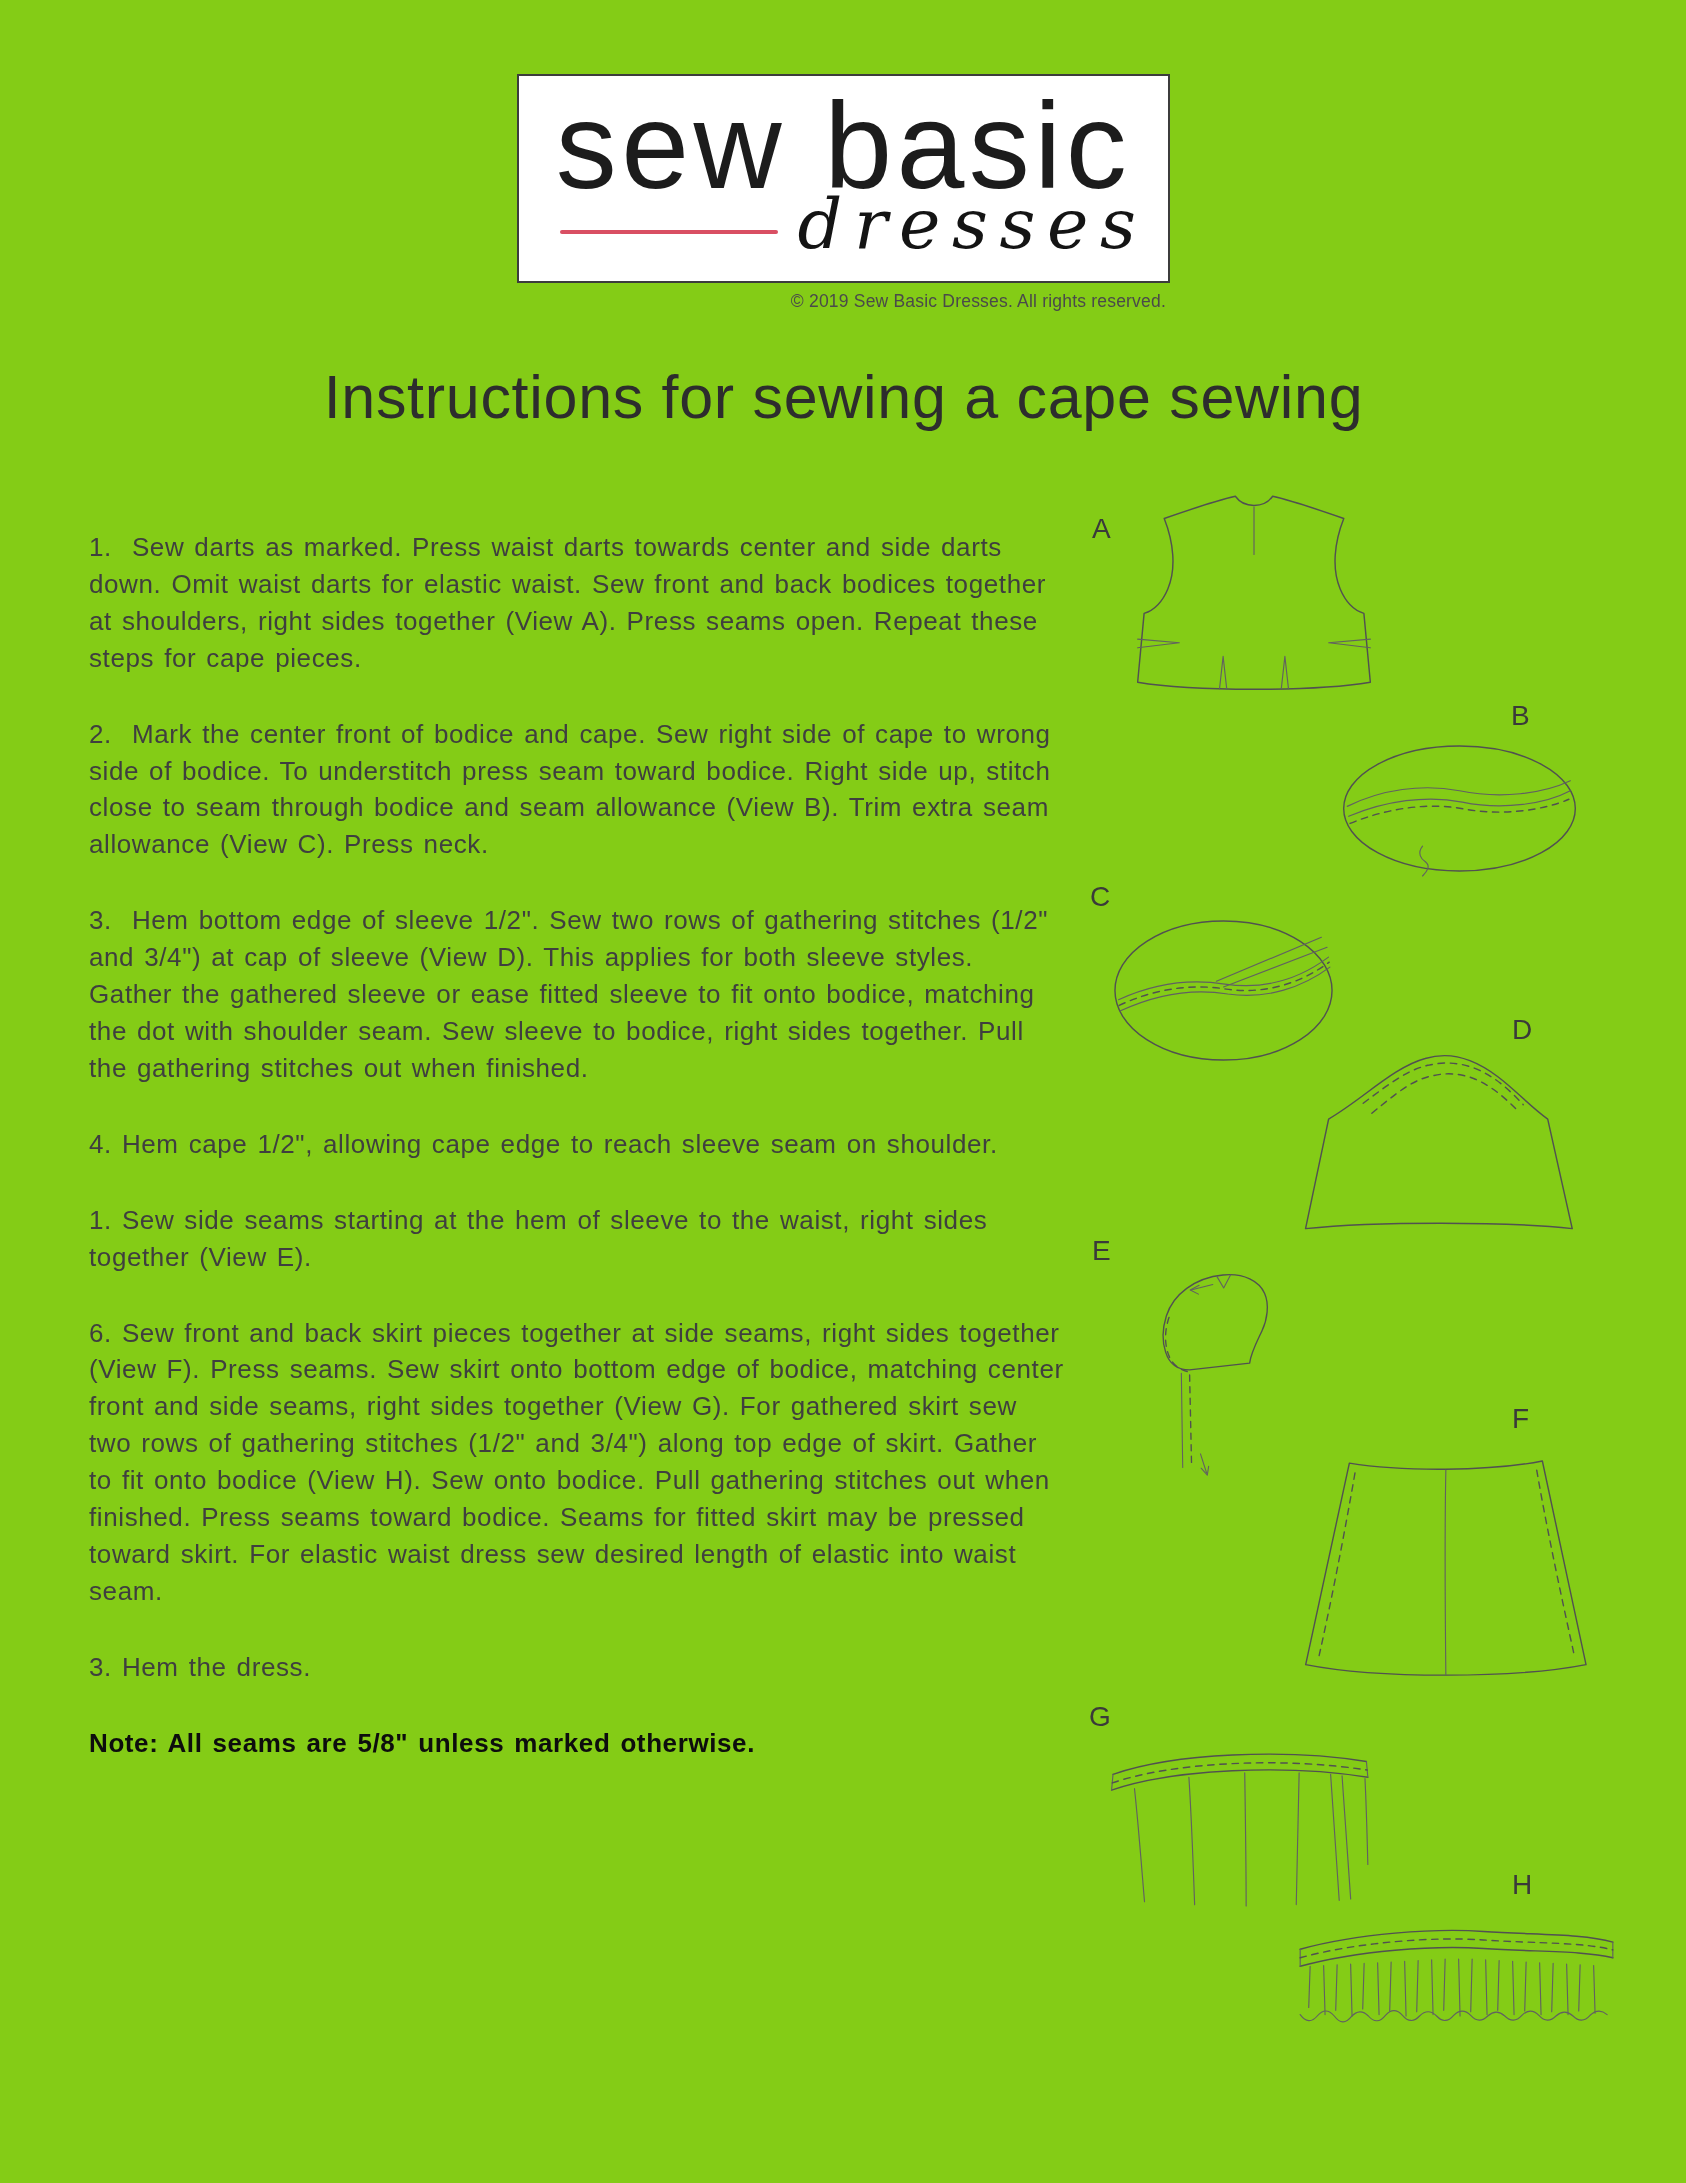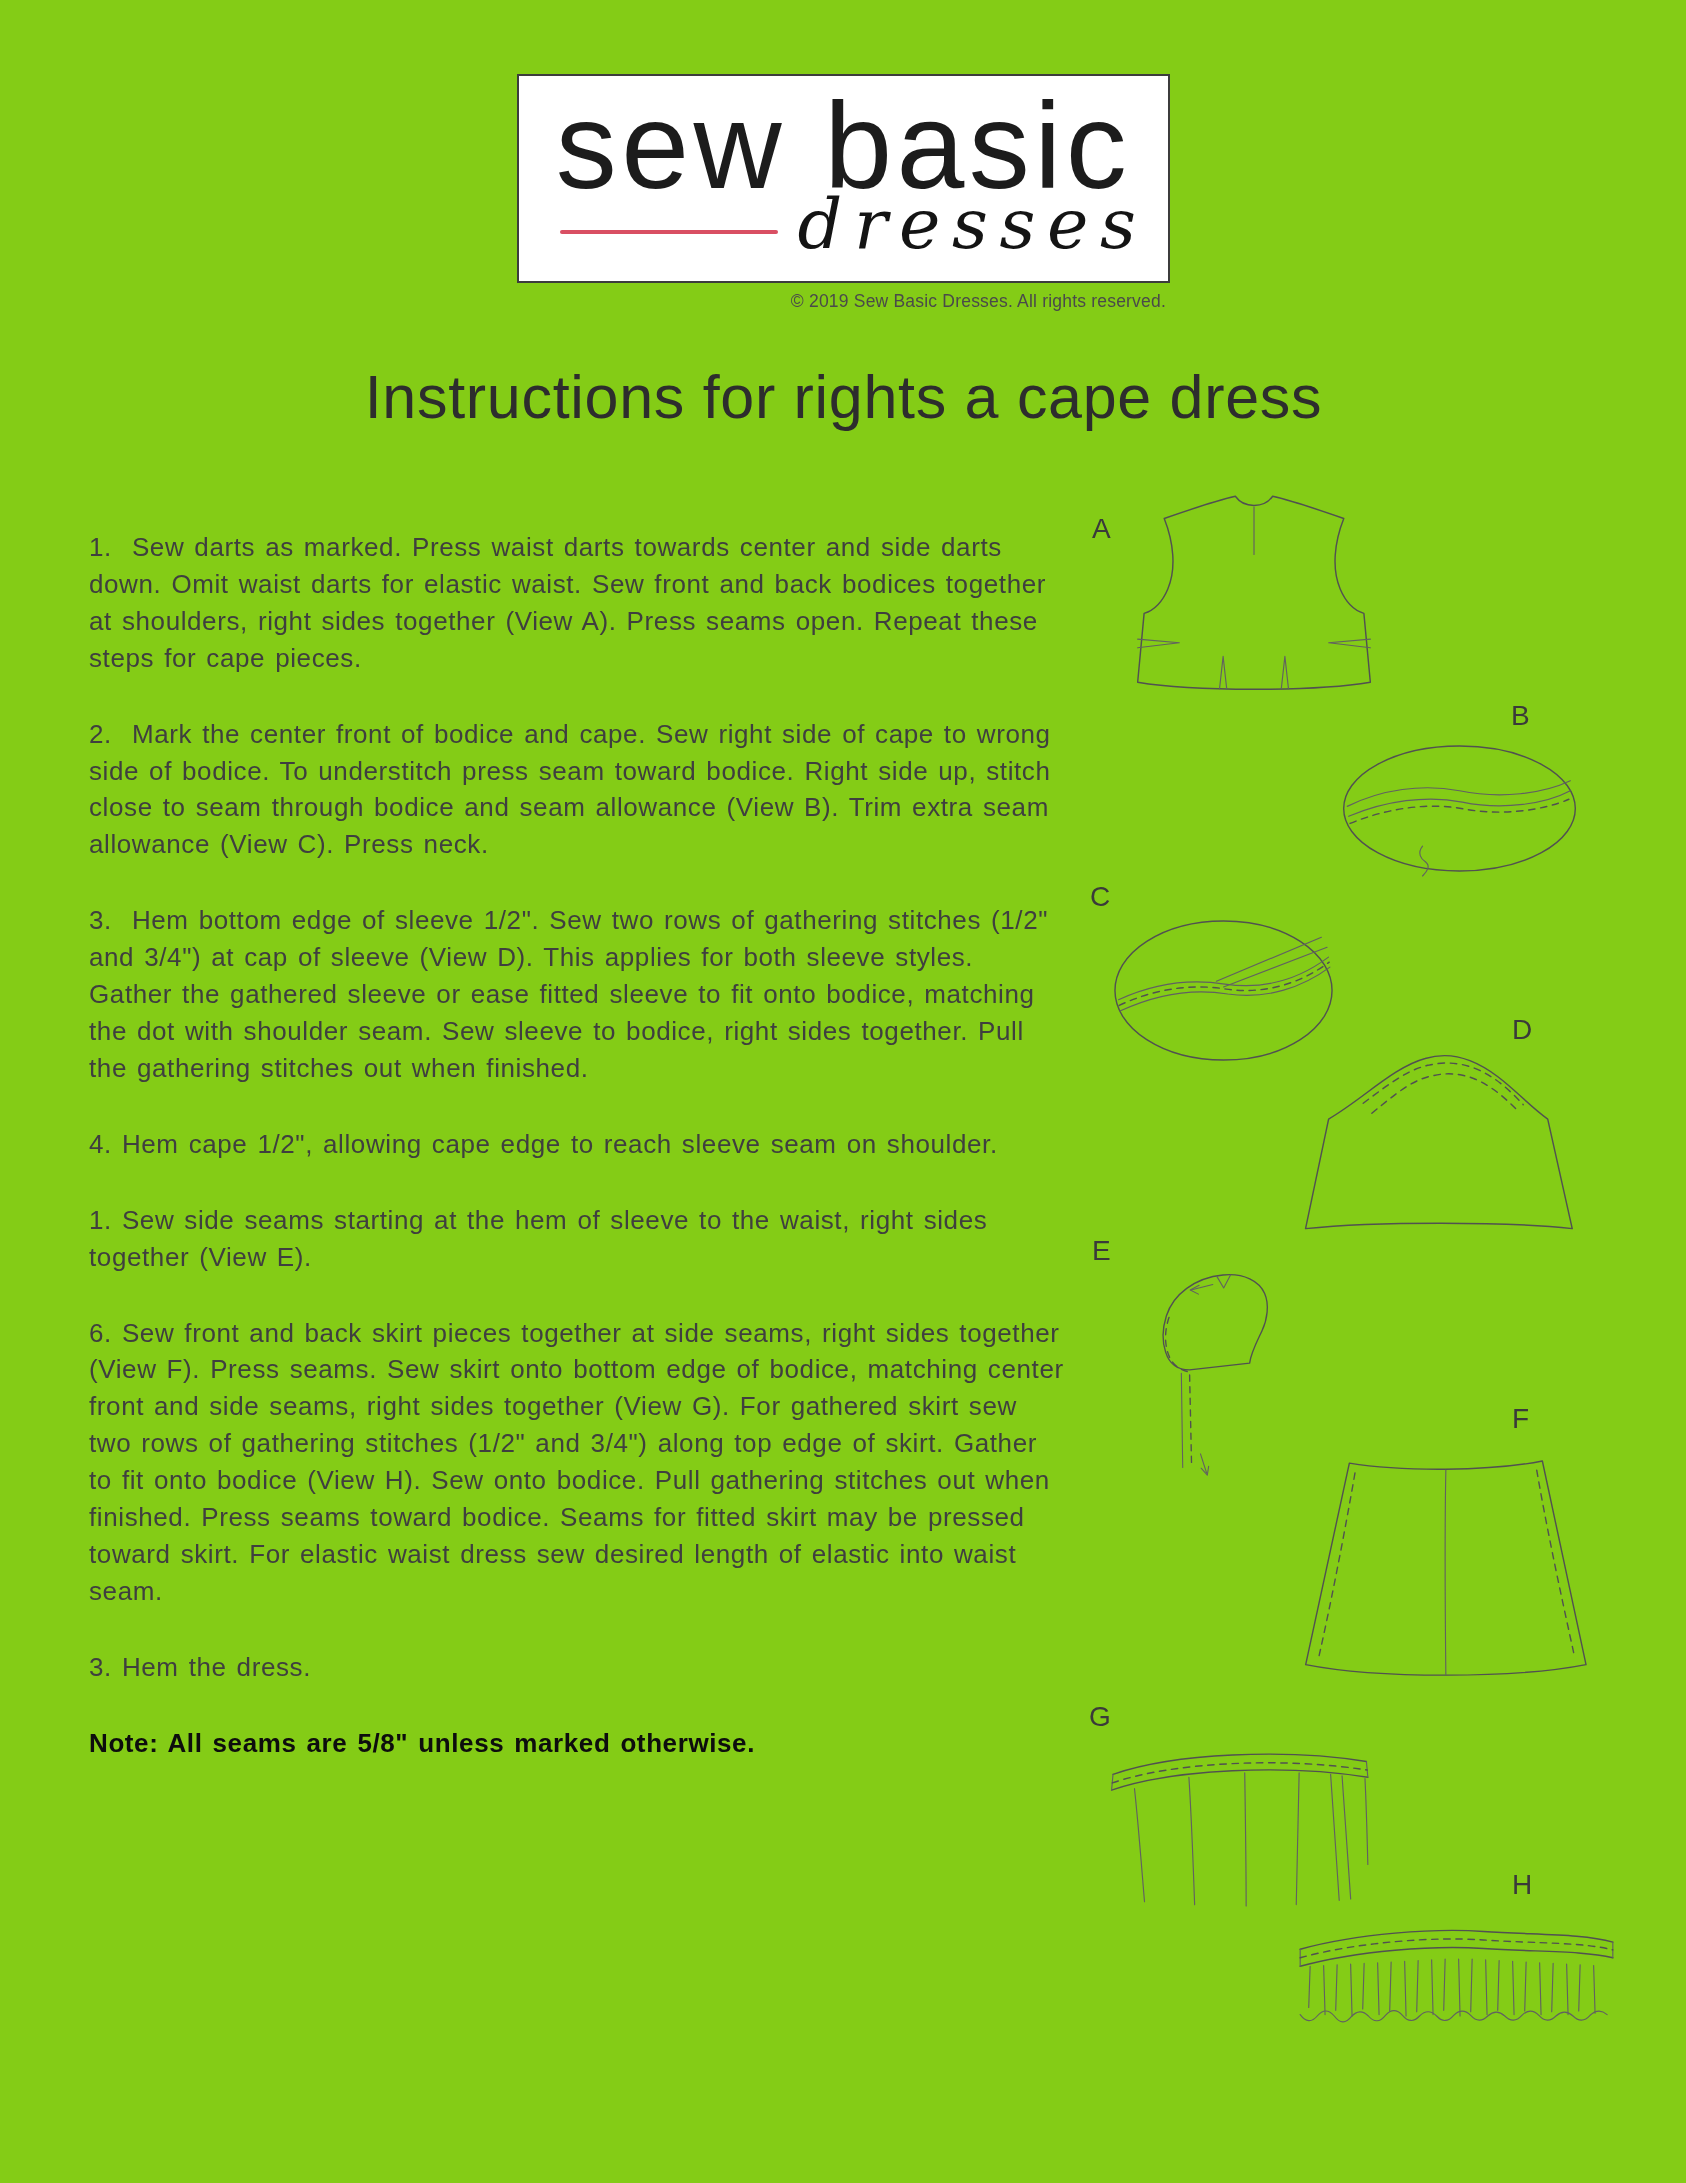--- a/index.html
+++ b/index.html
@@ -65,21 +65,21 @@
 
 <div class="page">
 
   <div class="logo-box">
     <div class="logo-wordmark">sew basic</div>
     <div class="logo-underline" style="background: rgb(217, 79, 99);"></div>
     <div class="logo-script">dresses</div>
   </div>
   <div class="copyright">© 2019 Sew Basic Dresses. All rights reserved.</div>
 
-  <h1 class="title">Instructions for rights a cape dress</h1>
+  <h1 class="title">Instructions for sewing a cape sewing</h1>
 
   <div class="steps">
     <p>1.  Sew darts as marked. Press waist darts towards center and side darts down. Omit waist darts for elastic waist. Sew front and back bodices together at shoulders, right sides together (View A). Press seams open. Repeat these steps for cape pieces.</p>
     <p>2.  Mark the center front of bodice and cape. Sew right side of cape to wrong side of bodice. To understitch press seam toward bodice. Right side up, stitch close to seam through bodice and seam allowance (View B). Trim extra seam allowance (View C). Press neck.</p>
     <p>3.  Hem bottom edge of sleeve 1/2". Sew two rows of gathering stitches (1/2" and 3/4") at cap of sleeve (View D). This applies for both sleeve styles. Gather the gathered sleeve or ease fitted sleeve to fit onto bodice, matching the dot with shoulder seam. Sew sleeve to bodice, right sides together. Pull the gathering stitches out when finished.</p>
     <p>4. Hem cape 1/2", allowing cape edge to reach sleeve seam on shoulder.</p>
     <p>1. Sew side seams starting at the hem of sleeve to the waist, right sides together (View E).</p>
     <p>6. Sew front and back skirt pieces together at side seams, right sides together (View F). Press seams. Sew skirt onto bottom edge of bodice, matching center front and side seams, right sides together (View G). For gathered skirt sew two rows of gathering stitches (1/2" and 3/4") along top edge of skirt. Gather to fit onto bodice (View H). Sew onto bodice. Pull gathering stitches out when finished. Press seams toward bodice. Seams for fitted skirt may be pressed toward skirt. For elastic waist dress sew desired length of elastic into waist seam.</p>
     <p>3. Hem the dress.</p>
     <p class="note">Note: All seams are 5/8" unless marked otherwise.</p>

